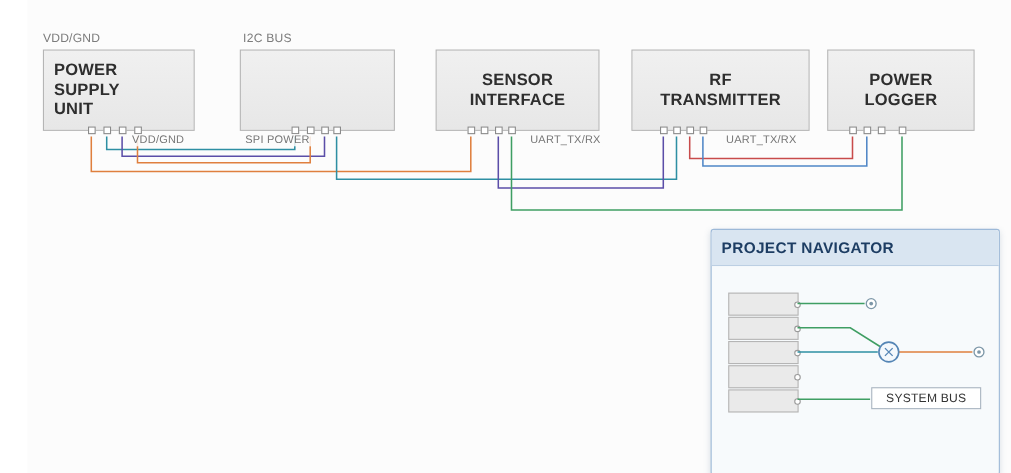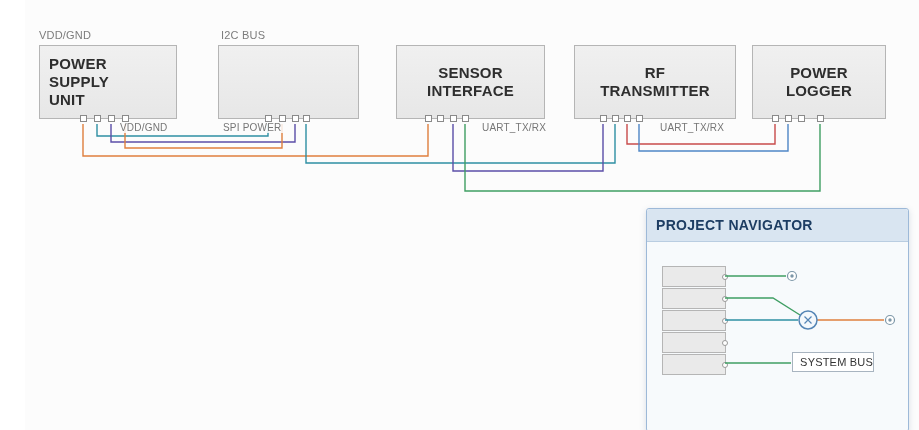--- a/index.html
+++ b/index.html
@@ -51,23 +51,23 @@
   }
   .mini-row{
     position:relative;height:21px;box-sizing:border-box;
     background:#eaeaea;border:1px solid #b5b5b5;
   }
   .mini-pin{
     position:absolute;right:-3px;top:7px;width:6px;height:6px;box-sizing:border-box;
     background:#fff;border:1px solid #999;border-radius:50%;
   }
   .sysbus{
-    position:absolute;left:767px;top:352px;width:82px;height:20px;z-index:3;
+    position:absolute;left:767px;top:352px;width:100px;height:20px;z-index:3;
     box-sizing:border-box;background:#fff;border:1px solid #a8b4c0;
-    display:flex;align-items:center;justify-content:flex-end;
+    display:flex;align-items:center;justify-content:center;
   }
   .sysbus span{font-size:11px;color:#333;letter-spacing:.2px;}
 </style>
 </head>
 <body>
 
 <div class="canvas">
 
   <span class="top-label" style="left:14px;top:29px">VDD/GND</span>
   <span class="top-label" style="left:196px;top:29px">I2C BUS</span>

